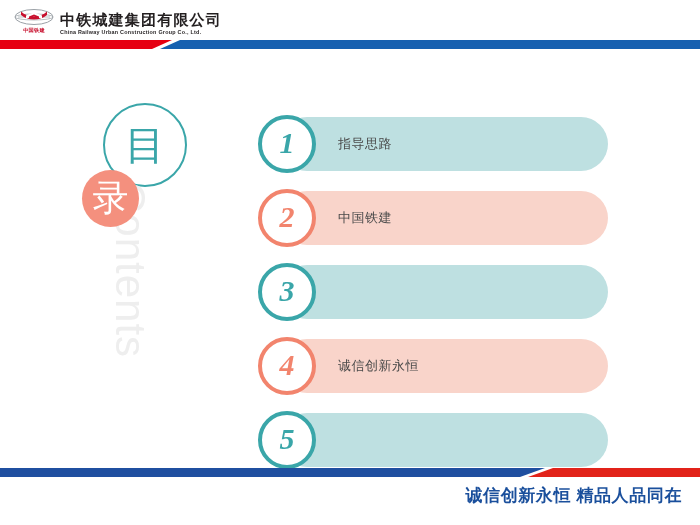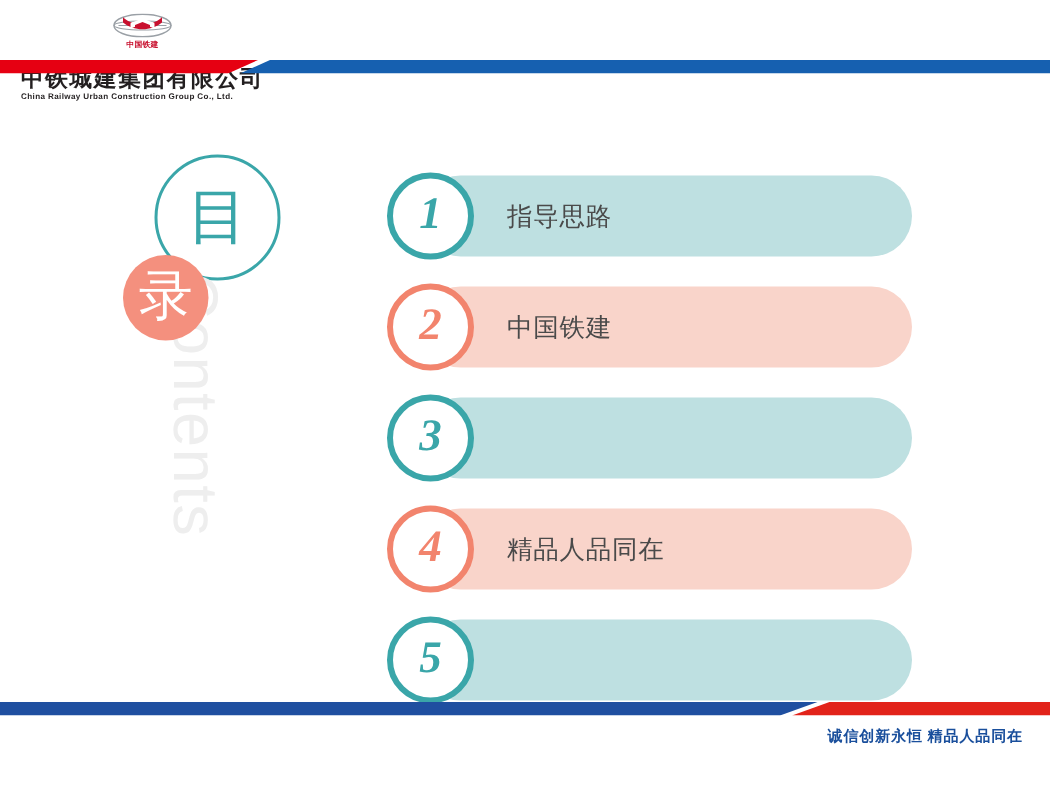--- a/index.html
+++ b/index.html
@@ -19,21 +19,20 @@
   }
 
   
   .header-logo {
     position: absolute;
     left: 14px;
     top: 8px;
     display: flex;
     align-items: center;
     gap: 6px;
-    flex-direction: column;
   }
   .emblem {
     width: 40px;
     height: 30px;
     position: relative;
     flex: 0 0 auto;
   }
   .emblem .em-top {
     position: absolute;
     left: 0; top: 1px;
@@ -180,36 +179,36 @@
     font-family: "Liberation Serif", "DejaVu Serif", serif;
     margin-top: -2px;
   }
   .toc-label {
     position: absolute;
     left: 80px;
     top: 0;
     height: 58px;
     display: flex;
     align-items: center;
-    font-size: 17px;
+    font-size: 13px;
     color: #4a4a4a;
     font-family: Liberation Sans, sans-serif;
     letter-spacing: 0.5px;
     white-space: nowrap;
   }
 
   
   .footer-slogan {
     position: absolute;
     right: 18px;
     top: 484px;
-    font-size: 10px;
+    font-size: 17px;
     font-weight: bold;
     color: #1a4f9c;
-    font-family: Liberation Serif, serif;
+    font-family: Liberation Sans, sans-serif;
     letter-spacing: 0.6px;
     white-space: nowrap;
   }
 </style>
 </head>
 <body>
 
 <div id="slide">
 
   <div class="header-logo">
@@ -265,21 +264,21 @@
       <div class="toc-num-circle" style="border-color:#3aa6a9;">
         <span class="toc-num" style="color:#3aa6a9;">3</span>
       </div>
     </div>
 
     <div class="toc-row" style="top:337px;">
       <div class="toc-bar" style="background:#f9d4ca;"></div>
       <div class="toc-num-circle" style="border-color:#f2846d;">
         <span class="toc-num" style="color:#f2846d;">4</span>
       </div>
-      <div class="toc-label">精品人品同在</div>
+      <div class="toc-label">诚信创新永恒</div>
     </div>
 
     <div class="toc-row" style="top:411px;">
       <div class="toc-bar" style="background:#bee0e1;"></div>
       <div class="toc-num-circle" style="border-color:#3aa6a9;">
         <span class="toc-num" style="color:#3aa6a9;">5</span>
       </div>
     </div>
 
   </div>

